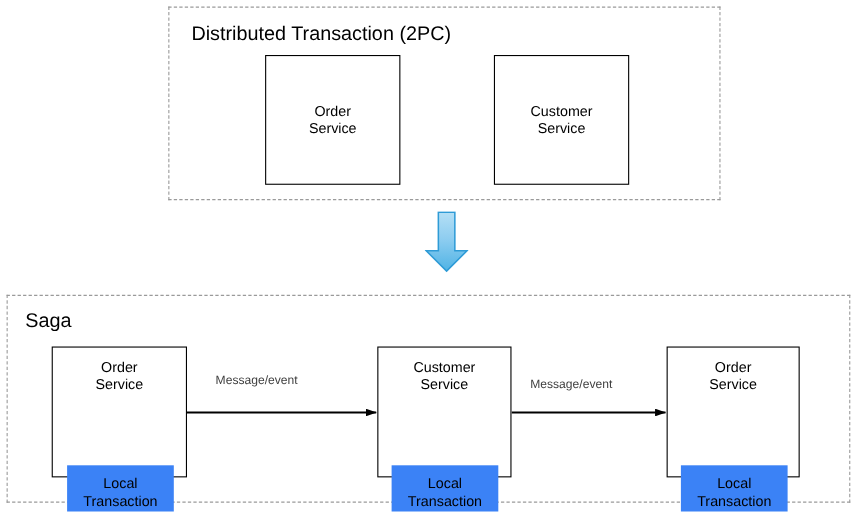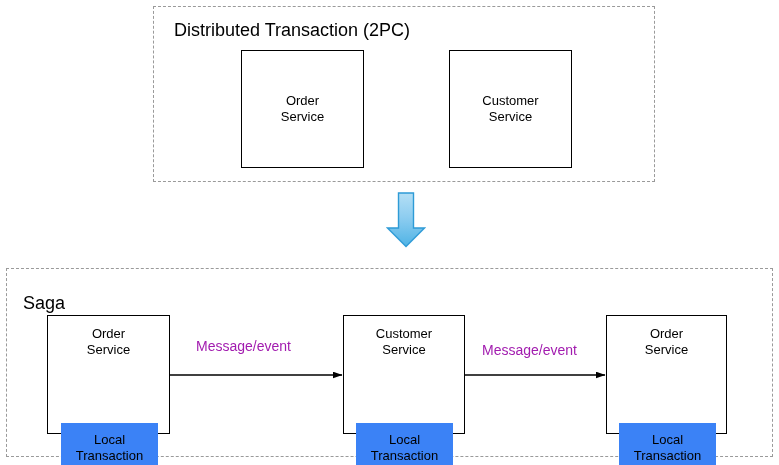--- a/index.html
+++ b/index.html
@@ -49,21 +49,21 @@
     line-height: 22px;
     color: #000;
     white-space: nowrap;
   }
   #group-2pc .group-title {
     left: 20px;
     top: 12px;
   }
   #group-saga .group-title {
     left: 16px;
-    top: 23px;
+    top: 11px;
   }
 
   
   .service-box {
     position: absolute;
     border: 1px solid #000000;
     background: #ffffff;
     box-sizing: border-box;
     display: flex;
     align-items: center;
@@ -124,23 +124,23 @@
   #saga-box-2 { left: 343px; top: 315px; width: 122px; height: 119px; }
   #saga-box-3 { left: 606px; top: 315px; width: 121px; height: 119px; }
 
   #saga-box-1 .local-tx { left: 13px; top: 60px; width: 97px; height: 49px; }
   #saga-box-2 .local-tx { left: 12px; top: 60px; width: 97px; height: 49px; }
   #saga-box-3 .local-tx { left: 12px; top: 60px; width: 97px; height: 49px; }
 
   
   .edge-label {
     position: absolute;
-    font-size: 14px;
-    line-height: 16px;
-    color: #a21caf;
+    font-size: 11px;
+    line-height: 16px;
+    color: #404040;
     white-space: nowrap;
     background: #ffffff;
     padding: 0 2px;
   }
   #edge-label-1 { left: 194px; top: 338px; }
   #edge-label-2 { left: 480px; top: 342px; }
 
   
   #connectors {
     position: absolute;

